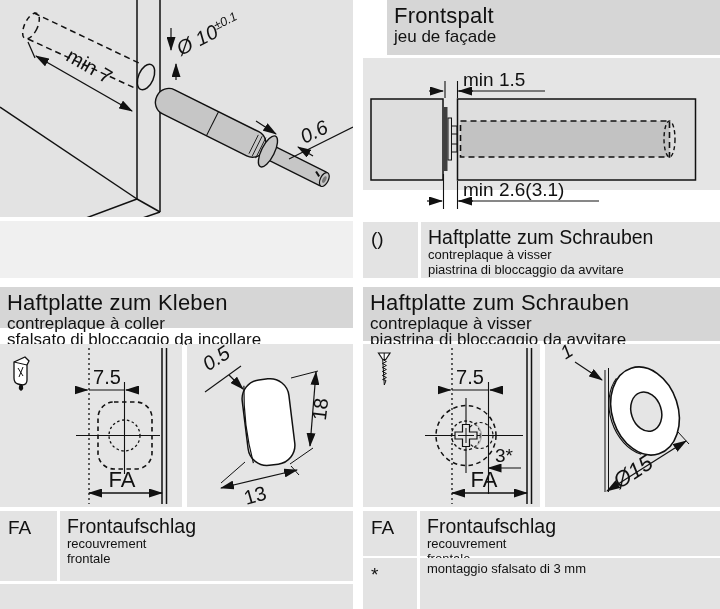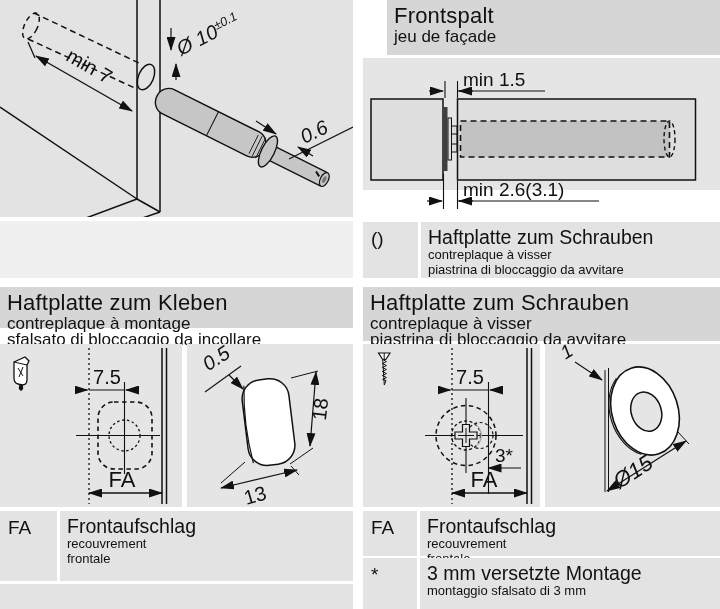--- a/index.html
+++ b/index.html
@@ -136,21 +136,21 @@
         <div class="m">Haftplatte zum Schrauben</div>
         <div class="s">contreplaque à visser</div>
         <div class="s">piastrina di bloccaggio da avvitare</div>
       </div>
     </div>
   </div>
 
   <div class="quad" style="left:0;top:287px;width:353px;height:322px;">
     <div class="abs hdr" style="left:0;top:0;width:353px;height:41px;">
       <div class="t">Haftplatte zum Kleben</div>
-      <div class="s">contreplaque à montage</div>
+      <div class="s">contreplaque à coller</div>
       <div class="s">sfalsato di bloccaggio da incollare</div>
     </div>
 
     <div class="abs diag" style="left:0;top:57px;width:182px;height:163px;">
       <svg width="182" height="163" viewBox="0 0 182 163">
         <defs>
           <marker id="ar-bl1" markerWidth="14" markerHeight="9" refX="13" refY="4.5" orient="auto-start-reverse" markerUnits="userSpaceOnUse">
             <path d="M0,0 L14,4.5 L0,9 Z" fill="#111"></path>
           </marker>
         </defs>
@@ -298,19 +298,18 @@
       <div class="sym" style="width:57px;">FA</div>
       <div class="ntext" style="left:57px;">
         <div class="m">Frontaufschlag</div>
         <div class="s">recouvrement</div>
         <div class="s">frontale</div>
       </div>
     </div>
     <div class="abs noterow" style="left:0;top:271px;width:357px;height:51px;">
       <div class="sym" style="width:57px;">*</div>
       <div class="ntext" style="left:57px;">
-        <div class="m">3 mm versetzte Montage</div>
         <div class="s">montaggio sfalsato di 3 mm</div>
       </div>
     </div>
   </div>
 
 </div>
 
 </body></html>

